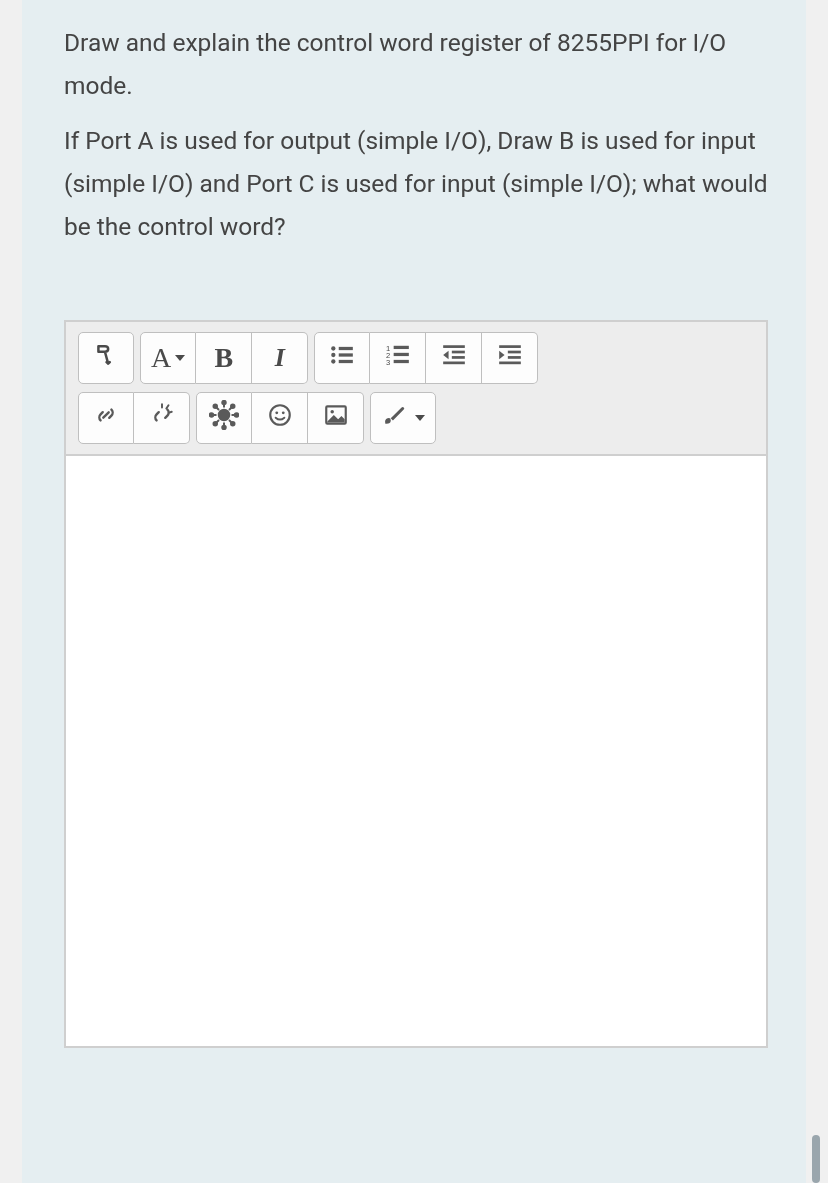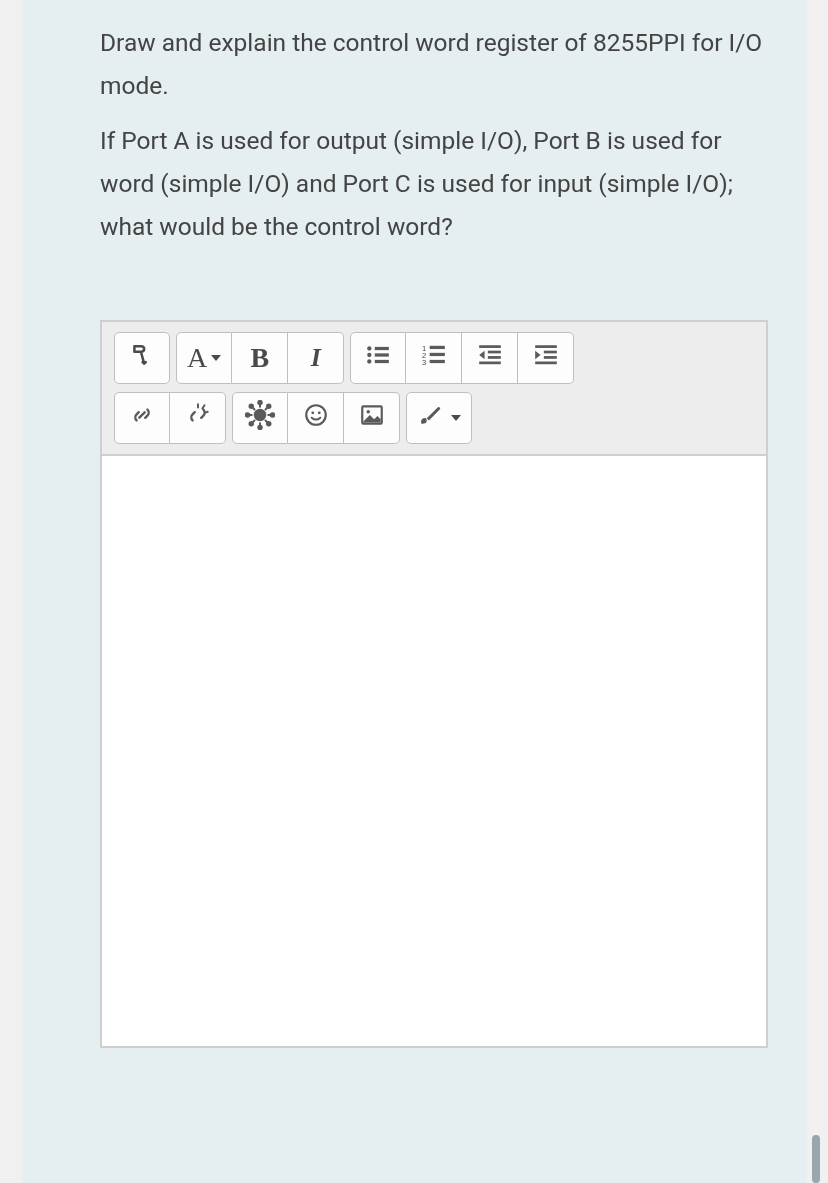--- a/index.html
+++ b/index.html
@@ -14,21 +14,20 @@
       height: 1183px;
       overflow: hidden;
     }
     .outer-frame {
       background: #e5eef1;
       width: 100%;
       height: 100%;
       border-left: 22px solid #f0f0f0;
       border-right: 22px solid #f0f0f0;
       position: relative;
-      padding-left: 36px;
     }
     .right-scrollbar-hint {
       position: absolute;
       right: -14px;
       bottom: 0;
       width: 8px;
       height: 48px;
       background: #9aa6ad;
       border-radius: 4px;
     }
@@ -128,21 +127,21 @@
       font-size: 28px;
     }
   </style>
 </head>
 <body>
 
 <div class="outer-frame">
   <div class="content">
     <div class="question-text">
       <p>Draw and explain the control word register of 8255PPI for I/O mode.</p>
-      <p>If Port A is used for output (simple I/O), Port B is used for word (simple I/O) and Port C is used for input (simple I/O); what would be the control word?</p>
+      <p>If Port A is used for output (simple I/O), Draw B is used for input (simple I/O) and Port C is used for input (simple I/O); what would be the control word?</p>
     </div>
 
     <div class="editor-wrapper">
       <div class="toolbar">
 
         <div class="toolbar-row">
 
           <div class="btn-group">
             <button class="btn btn-single">
               <span>

